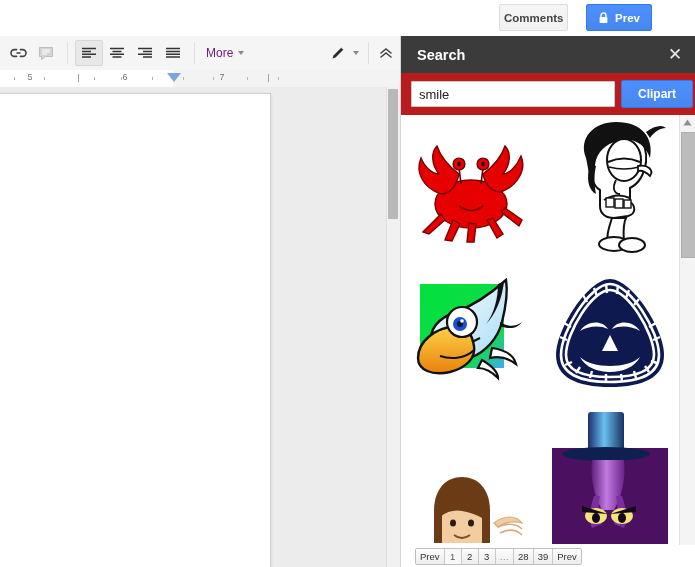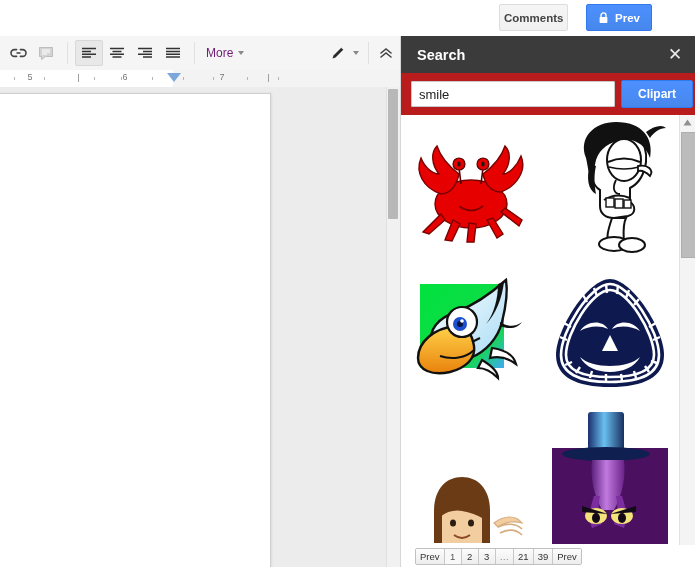--- a/index.html
+++ b/index.html
@@ -511,20 +511,20 @@
     </div>
     <div class="panel-scroll-thumb"></div>
 
     <div class="pager">
       <div class="pager-inner">
         <div class="pg">Prev</div>
         <div class="pg current">1</div>
         <div class="pg">2</div>
         <div class="pg">3</div>
         <div class="pg ellipsis">…</div>
-        <div class="pg">21</div>
+        <div class="pg">28</div>
         <div class="pg">39</div>
         <div class="pg">Prev</div>
       </div>
     </div>
 
   </div>
 </div>
 
 </body></html>

